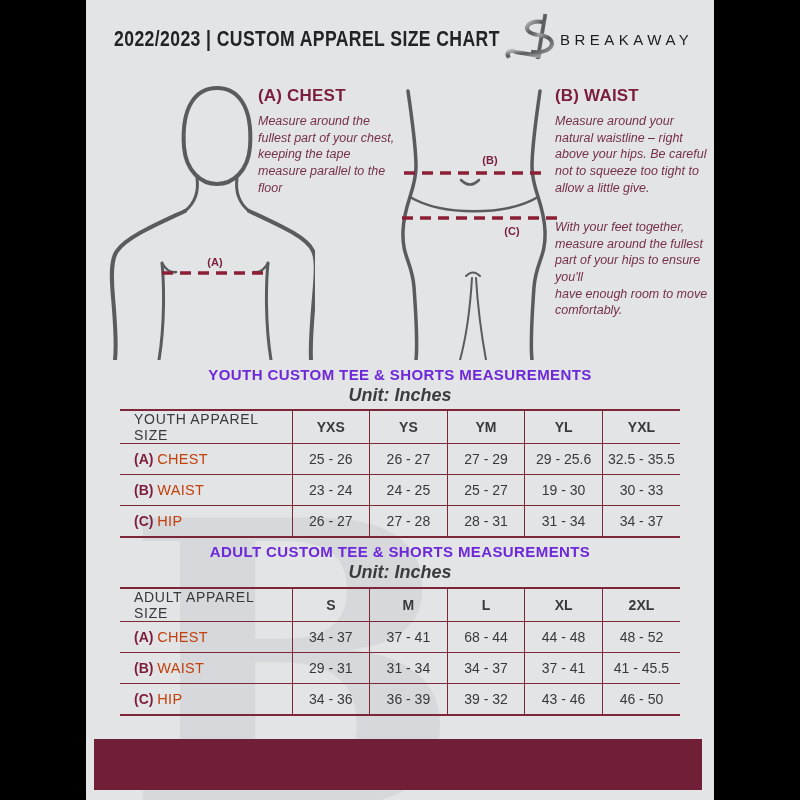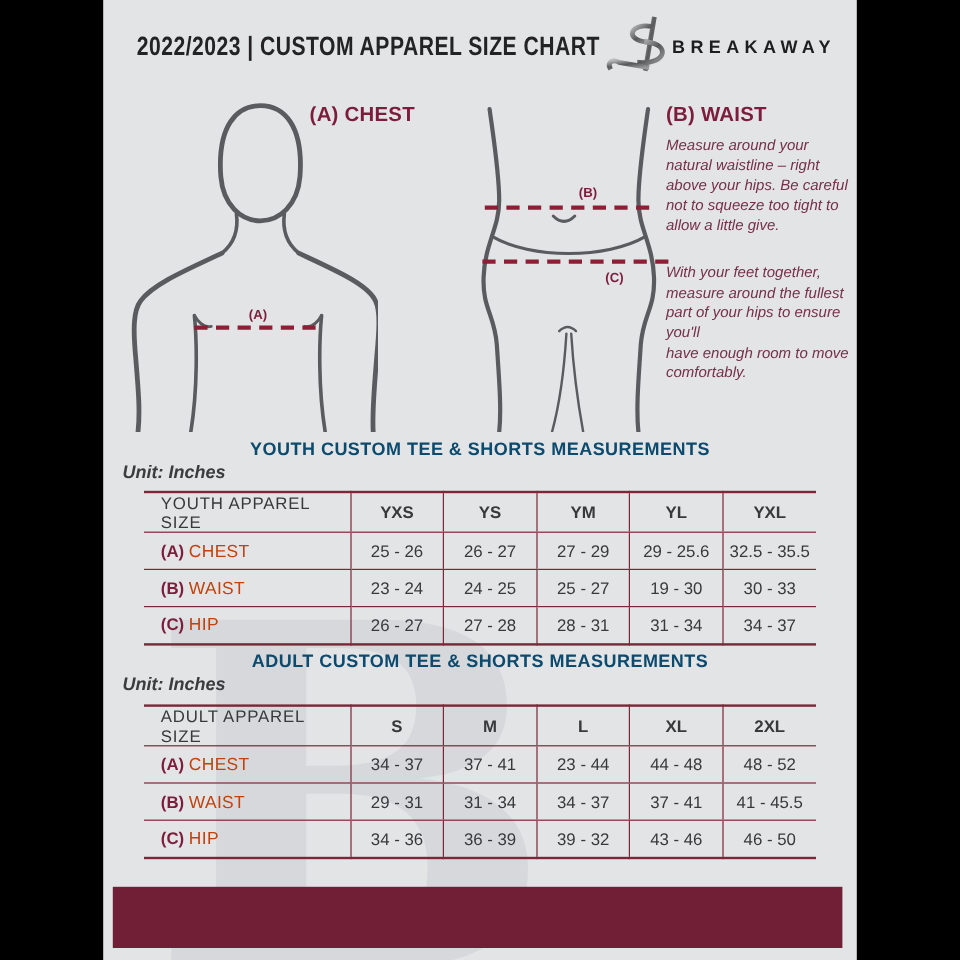--- a/index.html
+++ b/index.html
@@ -15,40 +15,40 @@
 
   
   .doc-title {
     position:absolute; left:28px; top:26px; z-index:2;
     font-weight:700; font-size:22px; letter-spacing:0.5px; color:#232325;
     transform:scaleX(0.80); transform-origin:left center; white-space:nowrap;
   }
   .logo { position:absolute; left:419px; top:13px; z-index:2; }
   .brand {
     position:absolute; left:474px; top:31px; z-index:2;
-    font-weight:700; font-size:15px; letter-spacing:4.5px; color:#1e1e20; white-space:nowrap;
+    font-weight:400; font-size:15px; letter-spacing:4.5px; color:#1e1e20; white-space:nowrap;
   }
 
   
   .guide-block { position:absolute; z-index:2; }
   .guide-heading { font-weight:700; font-size:17px; color:#7b1d3b; letter-spacing:0.2px; margin-bottom:7px; }
   .guide-text { font-style:italic; font-size:12.5px; line-height:1.33; color:#753049; white-space:pre-line; }
   .block-a { left:172px; top:86px; width:140px; }
   .block-b { left:469px; top:86px; width:156px; }
   .block-c { left:469px; top:219px; width:156px; }
   .figure { position:absolute; z-index:1; }
   .fig-upper { left:19px; top:85px; }
   .fig-torso { left:304px; top:85px; }
   svg text.marker { font-family:"Liberation Sans", sans-serif; font-weight:700; font-size:11px; fill:#7b1d3b; }
 
   
   .section-title { position:absolute; left:0; width:628px; z-index:2; text-align:center;
-    font-weight:700; font-size:15px; letter-spacing:0.4px; color:#0c4a6e; }
-  .section-unit { position:absolute; left:16px; width:628px; z-index:2; text-align:left;
-    font-style:italic; font-weight:700; font-size:15px; color:#3c3c3e; }
+    font-weight:700; font-size:15px; letter-spacing:0.4px; color:#6d28d9; }
+  .section-unit { position:absolute; left:0; width:628px; z-index:2; text-align:center;
+    font-style:italic; font-weight:700; font-size:18px; color:#3c3c3e; }
   .y-title { top:366px; } .y-unit { top:385px; }
   .a-title { top:543px; } .a-unit { top:562px; }
 
   table.size-table { position:absolute; left:34px; width:560px; z-index:2;
     border-collapse:collapse; table-layout:fixed;
     border-top:2.5px solid #7d2638; border-bottom:2.5px solid #7d2638; }
   .y-table { top:409px; } .a-table { top:587px; }
   table.size-table col.c0 { width:172px; }
   table.size-table th, table.size-table td {
     height:31px; border-bottom:1.5px solid #7d2638; background:transparent;
@@ -118,20 +118,21 @@
         <path d="M86,193 C88,226 92,253 96,275" stroke-width="2"></path>
       </g>
       <path d="M14,88 L157,88" fill="none" stroke="#8c1f35" stroke-width="3.5" stroke-dasharray="11 7"></path>
       <text class="marker" x="100" y="79" text-anchor="middle">(B)</text>
       <path d="M12,133 L170,133" fill="none" stroke="#8c1f35" stroke-width="3.5" stroke-dasharray="11 7"></path>
       <text class="marker" x="122" y="150" text-anchor="middle">(C)</text>
     </svg>
 
     <div class="guide-block block-a">
       <div class="guide-heading">(A) CHEST</div>
+      <div class="guide-text">Measure around the fullest part of your chest, keeping the tape measure parallel to the floor</div>
     </div>
     <div class="guide-block block-b">
       <div class="guide-heading">(B) WAIST</div>
       <div class="guide-text">Measure around your natural waistline – right above your hips. Be careful not to squeeze too tight to allow a little give.</div>
     </div>
     <div class="guide-block block-c">
       <div class="guide-text">With your feet together, measure around the fullest part of your hips to ensure you'll
 have enough room to move comfortably.</div>
     </div>
 
@@ -203,21 +204,21 @@
           <th class="size-col">L</th>
           <th class="size-col">XL</th>
           <th class="size-col">2XL</th>
         </tr>
       </thead>
       <tbody>
         <tr>
           <th class="rowhead"><span class="prefix">(A)</span> <span class="row-label">CHEST</span></th>
           <td>34 - 37</td>
           <td>37 - 41</td>
-          <td>23 - 44</td>
+          <td>68 - 44</td>
           <td>44 - 48</td>
           <td>48 - 52</td>
         </tr>
         <tr>
           <th class="rowhead"><span class="prefix">(B)</span> <span class="row-label">WAIST</span></th>
           <td>29 - 31</td>
           <td>31 - 34</td>
           <td>34 - 37</td>
           <td>37 - 41</td>
           <td>41 - 45.5</td>

